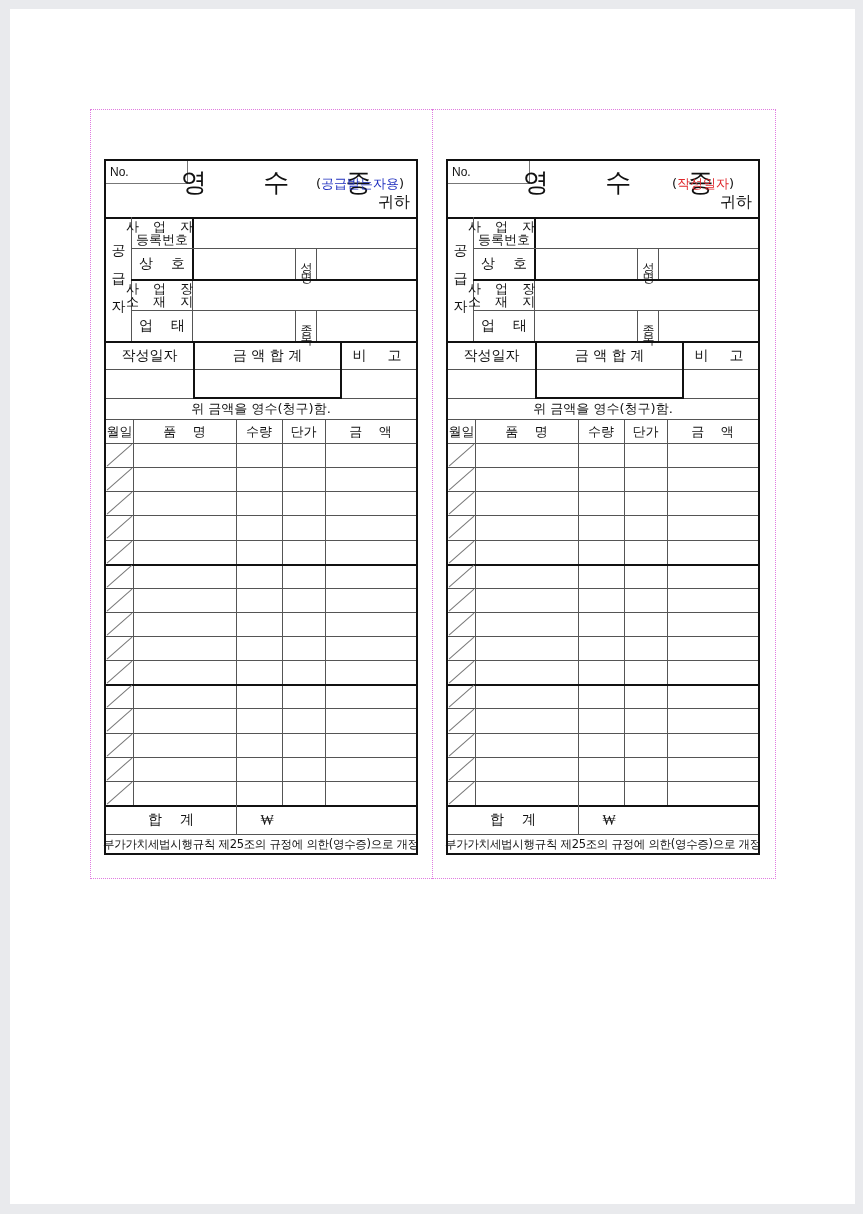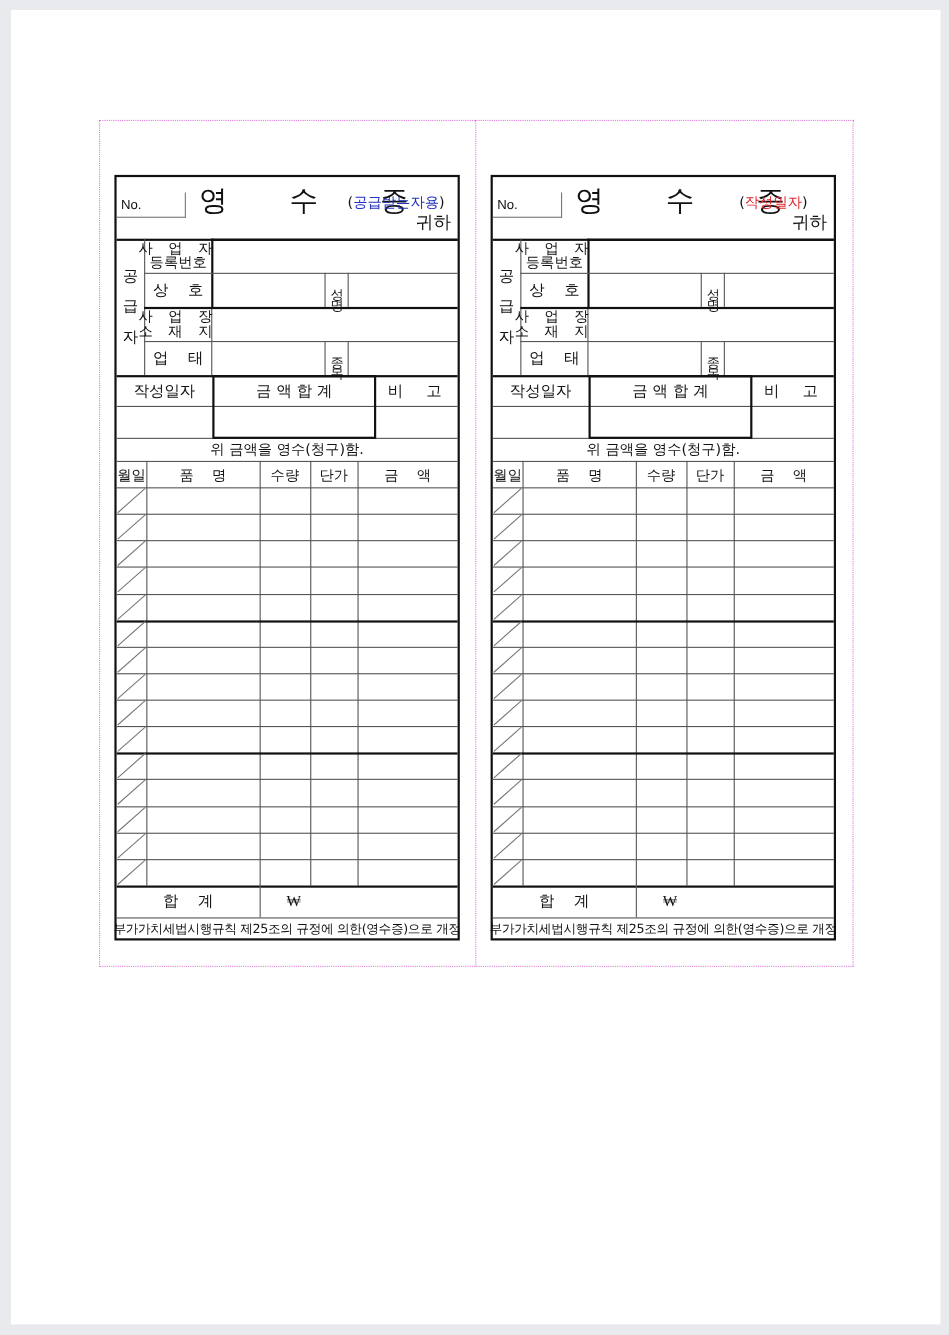--- a/index.html
+++ b/index.html
@@ -10,21 +10,21 @@
   .page { position:absolute; left:10px; top:9px; width:845px; height:1195px; background:#fff; }
   .guide { position:absolute; border:1px dotted #e07be0; box-sizing:border-box; }
   .guide-div { position:absolute; width:0; border-left:1px dotted #e07be0; }
 
   .receipt { position:absolute; top:159px; width:314px; height:696px; box-sizing:border-box; border:2px solid #111; background:#fff; }
   .hl { position:absolute; height:0; border-top:1px solid #555; }
   .hl.thick { border-top:2px solid #111; }
   .vl { position:absolute; width:0; border-left:1px solid #555; }
   .vl.thick { border-left:2px solid #111; }
   .txt { position:absolute; display:flex; align-items:center; justify-content:center; white-space:nowrap; font-size:13px; }
-  .no-box { position:absolute; left:0; top:14px; width:63px; height:23px; border-right:1px solid #777; border-bottom:1px solid #777; font-size:12px; padding:4px 0 0 4px; box-sizing:border-box; font-family:"Liberation Sans", sans-serif; }
+  .no-box { position:absolute; left:0; top:0; width:82px; height:23px; border-right:1px solid #777; border-bottom:1px solid #777; font-size:12px; padding:4px 0 0 4px; box-sizing:border-box; font-family:"Liberation Sans", sans-serif; }
   .title { position:absolute; left:75px; top:4px; font-size:26px; letter-spacing:24px; white-space:nowrap; }
   .subtitle { position:absolute; top:14px; font-size:13px; white-space:nowrap; }
   .subtitle .paren { color:#111; }
   .honor { position:absolute; right:6px; top:31px; font-size:16px; }
   .stack { line-height:13px; font-size:13px; text-align:center; letter-spacing:5px; }
   .vert { writing-mode:vertical-rl; text-orientation:upright; font-size:12px; letter-spacing:-2px; }
   .sumbox { position:absolute; border:2px solid #111; box-sizing:border-box; }
   .diag { position:absolute; left:0; width:27px; height:24px; }
   .diag svg { width:100%; height:100%; display:block; }
   .cell { position:absolute; }

